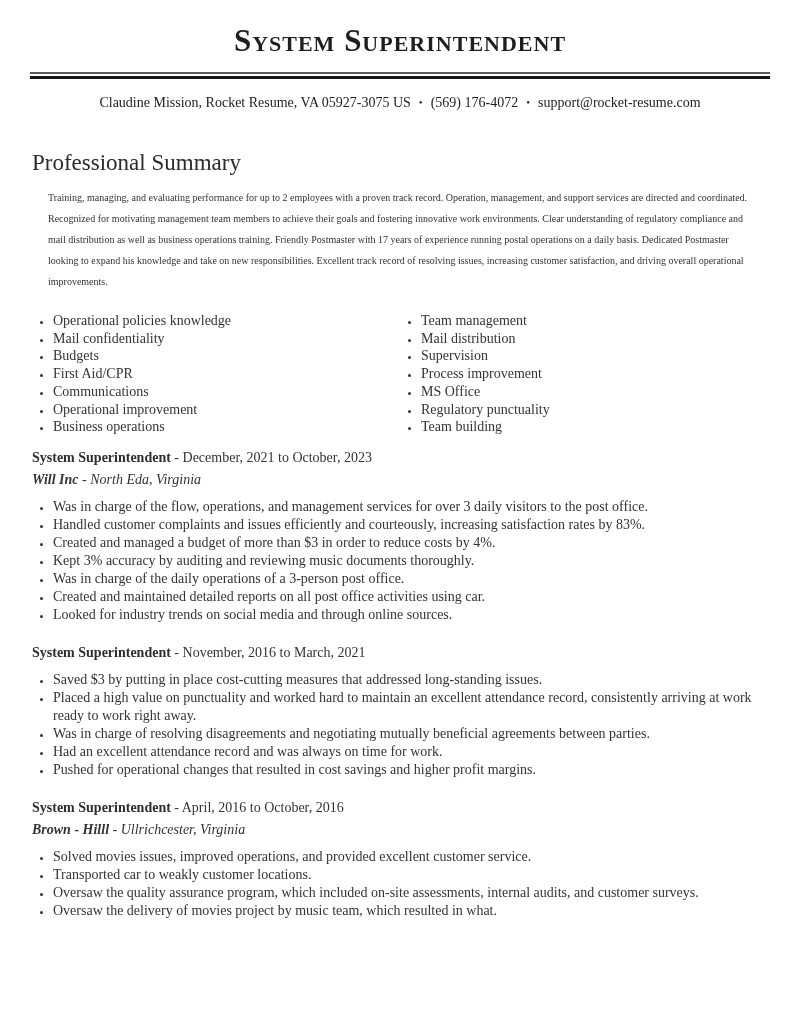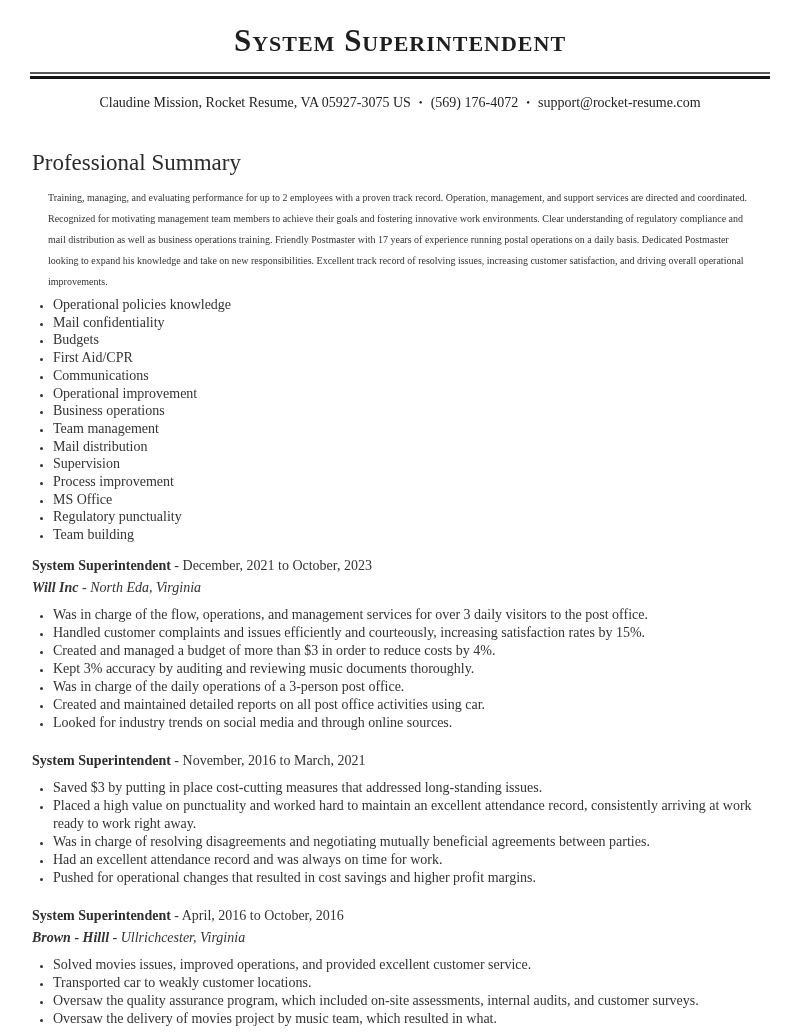--- a/index.html
+++ b/index.html
@@ -53,21 +53,21 @@
     font-size: 10px;
     line-height: 21px;
   }
 
   
   ul { margin: 0; padding-left: 21px; }
   li { font-size: 14px; line-height: 18px; }
   li::marker { font-size: 11px; }
 
   
-  .skills-cols { display: flex; margin-top: 4px; flex-direction: column; }
+  .skills-cols { display: flex; margin-top: 20px; }
   .skills-cols ul { width: 50%; box-sizing: border-box; }
   .skills-cols ul li { line-height: 17.7px; }
 
   
   .job { margin-top: 21px; }
   .job.first { margin-top: 14px; }
   .job-title-line { margin: 0; font-size: 14px; }
   .job-title-line b { color: #2e2e2e; }
   .job-company-line { margin: 6px 0 0; font-size: 14px; font-style: italic; }
   .job ul { margin-top: 10px; }
@@ -114,21 +114,21 @@
     </div>
   </section>
 
   <section class="section-work">
 
     <article class="job first">
       <p class="job-title-line"><b>System Superintendent</b><span class="dash"> - </span><span>December, 2021 to October, 2023</span></p>
       <p class="job-company-line"><b>Will Inc</b><span class="dash"> - </span><span>North Eda, Virginia</span></p>
       <ul>
         <li>Was in charge of the flow, operations, and management services for over 3 daily visitors to the post office.</li>
-        <li>Handled customer complaints and issues efficiently and courteously, increasing satisfaction rates by 15%.</li>
+        <li>Handled customer complaints and issues efficiently and courteously, increasing satisfaction rates by 83%.</li>
         <li>Created and managed a budget of more than $3 in order to reduce costs by 4%.</li>
         <li>Kept 3% accuracy by auditing and reviewing music documents thoroughly.</li>
         <li>Was in charge of the daily operations of a 3-person post office.</li>
         <li>Created and maintained detailed reports on all post office activities using car.</li>
         <li>Looked for industry trends on social media and through online sources.</li>
       </ul>
     </article>
 
     <article class="job">
       <p class="job-title-line"><b>System Superintendent</b><span class="dash"> - </span><span>November, 2016 to March, 2021</span></p>

